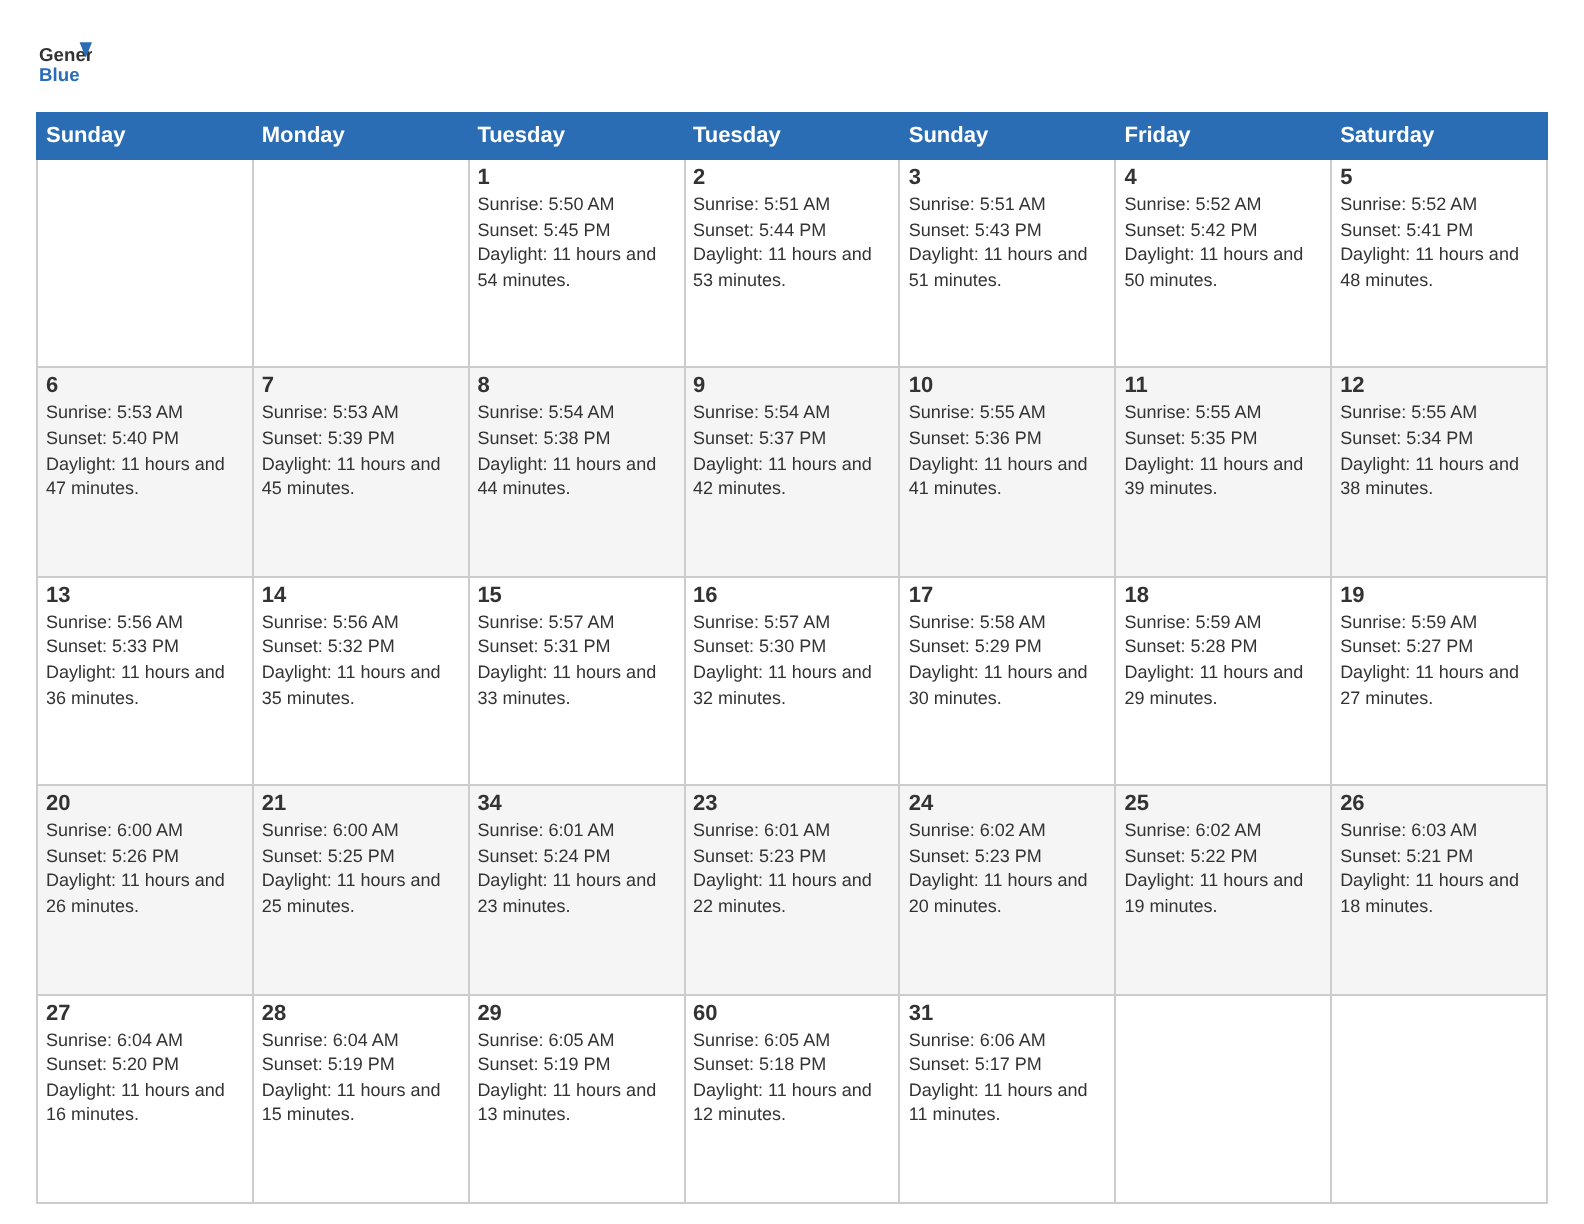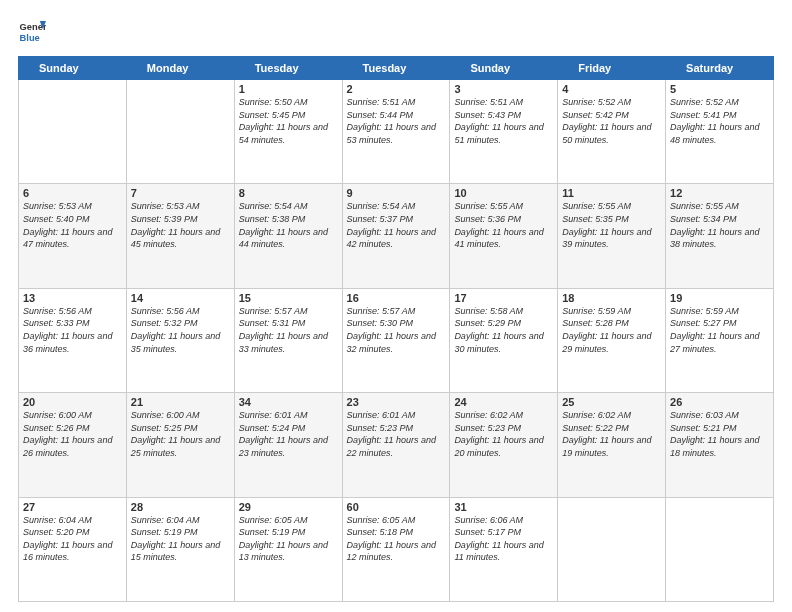--- a/index.html
+++ b/index.html
@@ -47,21 +47,21 @@
     .calendar {
       width: 100%;
       border-collapse: collapse;
       flex: 1;
       table-layout: fixed;
     }
     .calendar th {
       background-color: #2a6db5;
       color: #fff;
       font-size: 11px;
-      padding: 5px 20px;
+      padding: 5px 4px;
       text-align: left;
       border: 1px solid #2a6db5;
       font-weight: bold;
     }
     .calendar td {
       border: 1px solid #ccc;
       vertical-align: top;
       padding: 3px 4px;
       font-size: 9.5px;
       color: #333;
@@ -74,21 +74,20 @@
     .day-number {
       font-size: 11px;
       font-weight: bold;
       display: block;
       margin-bottom: 1px;
     }
     .day-info {
       font-size: 9px;
       line-height: 1.4;
       color: #333;
-      font-style: italic;
     }
     .empty-cell {
       background: #f9f9f9;
     }
   </style>
 </head>
 <body>
 
 <div class="page">
   <div class="header">

